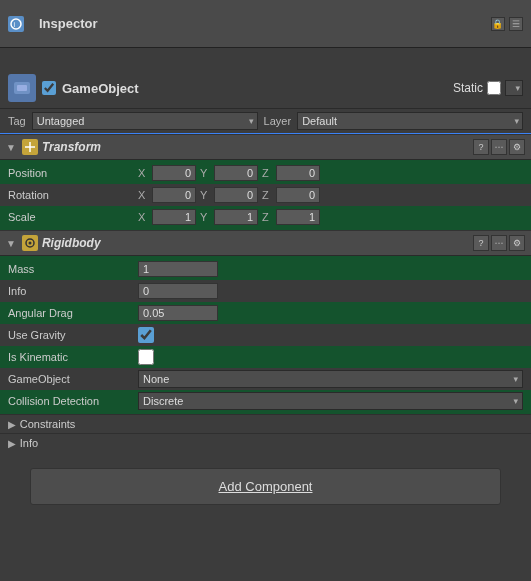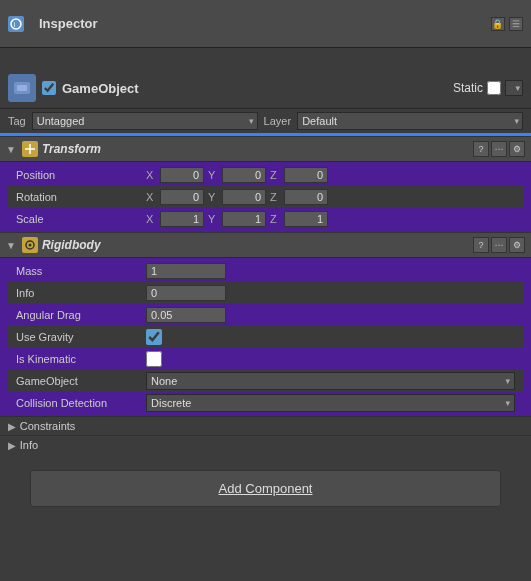--- a/index.html
+++ b/index.html
@@ -109,21 +109,21 @@
       position: absolute; right: 3px; top: 50%; transform: translateY(-50%);
       font-size: 9px; color: #aaa; pointer-events: none;
     }
 
     
     .tag-layer-row {
       display: flex; align-items: center;
       padding: 3px 8px;
       background: #3c3c3c;
       gap: 6px;
-      border-bottom: 3px solid #3b82f6;
+      border-bottom: 1px solid #3b82f6;
     }
     .tag-label, .layer-label { font-size: 11px; color: #bbb; }
     .dropdown-select {
       background: #4d4d4d;
       border: 1px solid #2a2a2a;
       color: #ddd;
       font-size: 11px;
       padding: 2px 16px 2px 4px;
       appearance: none; -webkit-appearance: none;
       cursor: pointer;
@@ -165,22 +165,22 @@
     .section-btn {
       width: 16px; height: 16px;
       background: #5a5a5a;
       border: 1px solid #333;
       display: flex; align-items: center; justify-content: center;
       font-size: 9px; color: #ccc; cursor: pointer;
     }
 
     
     .props-table {
-      background: #4c1d95;
-      padding: 2px 8px;
+      background: #14532d;
+      padding: 2px 0;
     }
     .prop-row {
       display: flex; align-items: center;
       padding: 2px 8px;
       min-height: 22px;
     }
     .prop-row:nth-child(even) { background: #3a3a3a; }
     .prop-label {
       width: 130px; min-width: 130px;
       font-size: 11px; color: #ccc;

